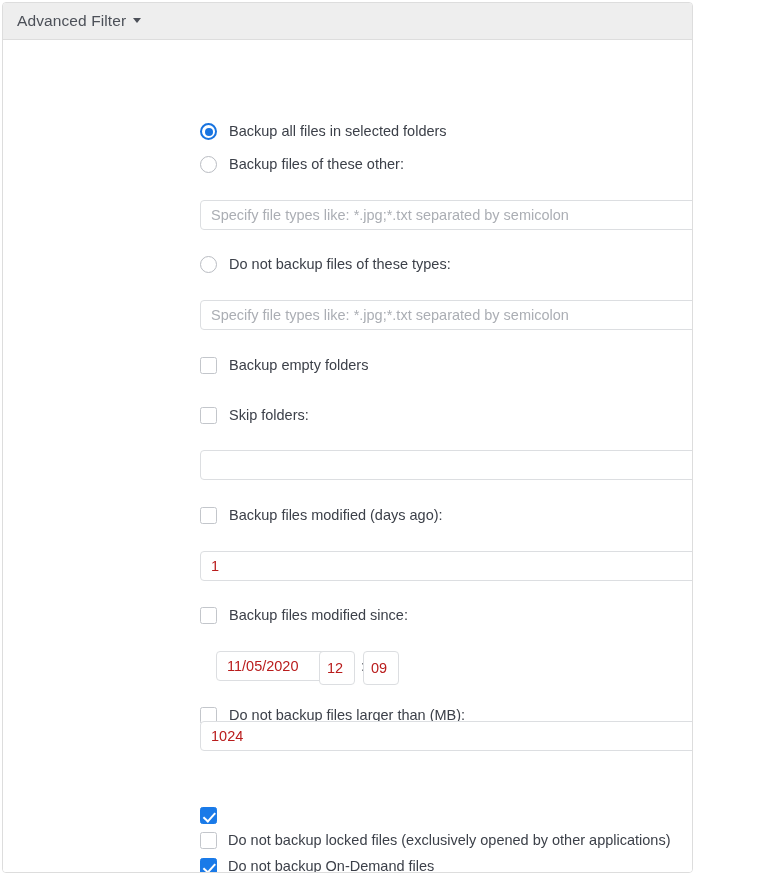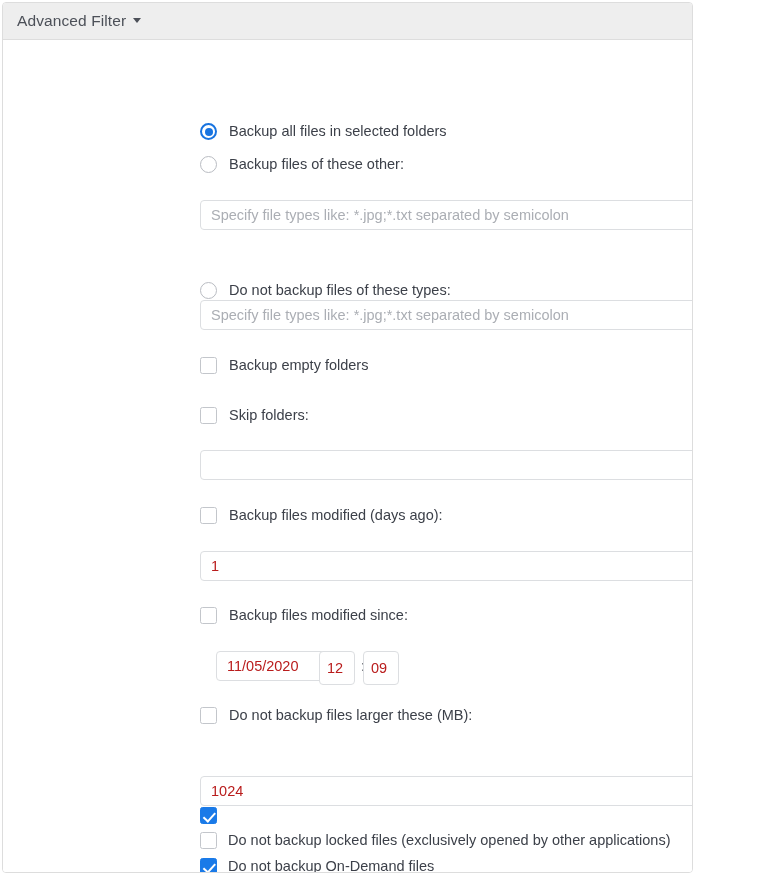--- a/index.html
+++ b/index.html
@@ -173,21 +173,21 @@
       <span class="lbl">Backup all files in selected folders</span>
     </div>
 
     <div class="row" style="top:116px;">
       <span class="radio"></span>
       <span class="lbl">Backup files of these other:</span>
     </div>
 
     <input class="inp inp-wide" style="top: 160px;" placeholder="Specify file types like: *.jpg;*.txt separated by semicolon">
 
-    <div class="row" style="top:216px;margin-top:26px;">
+    <div class="row" style="top:216px;">
       <span class="radio"></span>
       <span class="lbl">Do not backup files of these types:</span>
     </div>
 
     <input class="inp inp-wide" style="top: 260px;" placeholder="Specify file types like: *.jpg;*.txt separated by semicolon">
 
     <div class="row" style="top:317px;">
       <span class="cbox"></span>
       <span class="lbl">Backup empty folders</span>
     </div>
@@ -214,24 +214,24 @@
     <input class="inp inp-date" style="top: 611px; margin-left: 16px;" placeholder="" value="11/05/2020">
 
     <input class="inp inp-time" style="top: 611px; left: 316px;" placeholder="" value="12">
 
     <span class="colon" style="top:618px; left:358px;">:</span>
 
     <input class="inp inp-time" style="top: 611px; left: 360px;" placeholder="" value="09">
 
     <div class="row" style="top:667px;">
       <span class="cbox"></span>
-      <span class="lbl">Do not backup files larger these (MB):</span>
-    </div>
-
-    <input class="inp inp-wide" style="top: 736px;" placeholder="" value="1024">
+      <span class="lbl">Do not backup files larger than (MB):</span>
+    </div>
+
+    <input class="inp inp-wide" style="top: 681px;" placeholder="" value="1024">
 
     <div class="row tight" style="top:767px;">
       <span class="cbox checked"></span>
     </div>
 
     <div class="row tight" style="top:792px;">
       <span class="cbox"></span>
       <span class="lbl">Do not backup locked files (exclusively opened by other applications)</span>
     </div>
 

